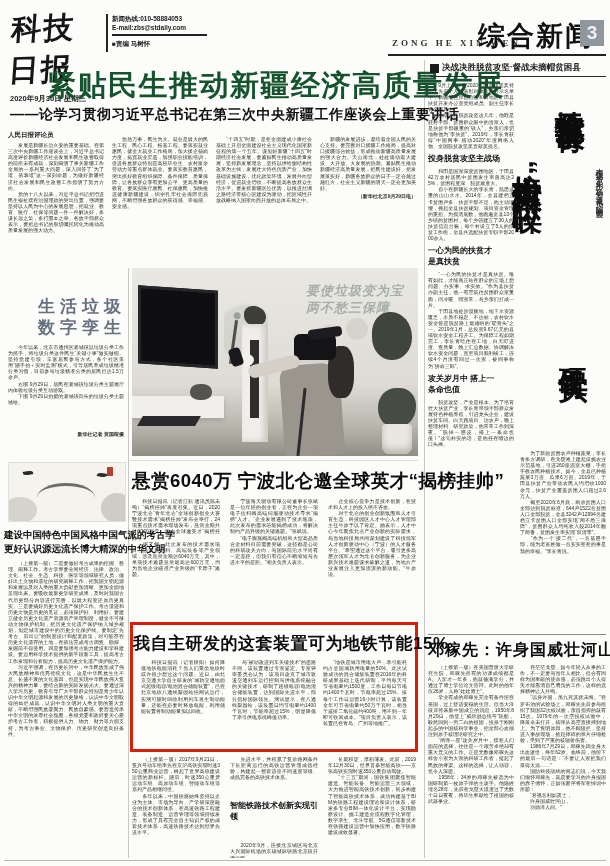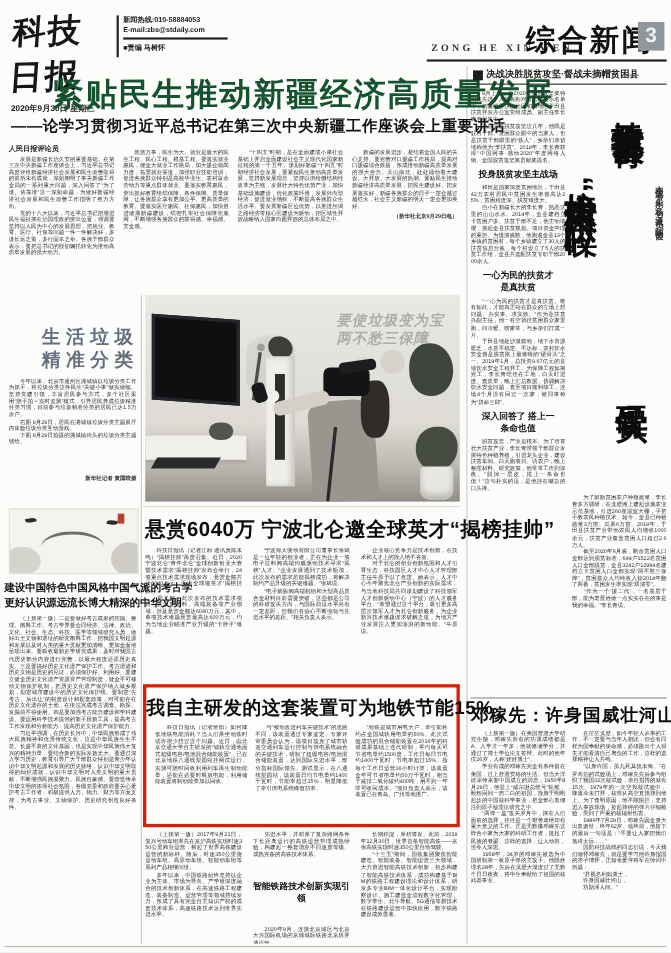--- a/index.html
+++ b/index.html
@@ -23,21 +23,21 @@
      display:flex;align-items:center;justify-content:center;}
   
   .h-main{font-size:29px;font-weight:900;letter-spacing:1.5px;color:#14532d;white-space:nowrap;margin-left:37px;}
   .h-sub{font-size:14px;font-weight:900;letter-spacing:.5px;color:#111;}
   .byline{font-size:6.5px;font-weight:bold;color:#222;}
   .h-mid{font-size:18.5px;font-weight:900;letter-spacing:.5px;color:#0d0d0d;text-align:center;white-space:nowrap;}
   .h-box{font-size:17px;font-weight:900;letter-spacing:.5px;color:#0d0d0d;text-align:center;white-space:nowrap;}
   .h-deng{font-size:16px;font-weight:900;letter-spacing:1px;color:#0d0d0d;white-space:nowrap;}
   .photo-title{font-size:17px;font-weight:900;letter-spacing:5px;color:#66707e;text-align:center;line-height:21px;}
   .arch-head{font-size:9.5px;font-weight:900;color:#111;text-align:center;line-height:13.5px;white-space:nowrap;}
-  .subhead-s{font-size:8px;font-weight:900;color:#111;text-align:center;white-space:pre-wrap;line-height:11px;}
+  .subhead-s{font-size:8px;font-weight:900;color:#111;white-space:pre-wrap;line-height:11px;}
   .kicker{display:flex;align-items:center;gap:3px;border-bottom:1.5px solid #2a2a2a;padding-bottom:2px;}
   .kicker-sq{width:9px;height:9px;background:#1c1c1c;}
   .kicker-txt{font-size:8.5px;font-weight:900;color:#222;white-space:nowrap;}
   .vtitle{writing-mode:vertical-rl;font-size:30px;font-weight:900;color:#0c0c0c;letter-spacing:2px;line-height:38px;}
   .vbyline{writing-mode:vertical-rl;font-size:7.5px;font-weight:bold;color:#333;letter-spacing:2px;}
   
   .redbox{border:3px solid #d81e06;background:#fdfdfb;}
   
   .photo{background:linear-gradient(180deg,#e9e8e3 0%,#dddbd4 62%,#b9b6ae 84%,#908d85 100%);overflow:hidden;font-style:italic;}
   .mural{background:#f4f3ee;overflow:hidden;border:1px solid #e0dfda;}
@@ -76,21 +76,21 @@
 　　党的十八大以来，习近平总书记把增进民生福祉摆在治国理政的突出位置，强调要坚持以人民为中心的发展思想，把就业、教育、医疗、社保等问题一件一件解决好，多谋长远之策，多行固本之举。各族干部群众表示，要把总书记的殷切嘱托转化为推动高质量发展的强大动力。</div>
   <div class="abs t" style="left:112px;top:136px;width:96px;height:127px;">　　悠悠万事，民生为大。就业是最大的民生工程、民心工程、根基工程。要落实就业惠民，健全大就业工作格局，加大援企稳岗力度，拓宽就业渠道，加强职业技能培训，促进各族群众特别是高校毕业生、农村富余劳动力等重点群体就业。要落实教育惠民，突出抓好教育组织保障、条件保障、质量保障，让各族群众享有更加公平、更高质量的教育。要落实医疗惠民、社保惠民，加快推进健康新疆建设，织密扎牢社会保障兜底网，不断增强各族群众的获得感、幸福感、安全感。</div>
   <div class="abs t" style="left:216px;top:136px;width:96px;height:127px;">　　“十四五”时期，是在全面建成小康社会基础上开启全面建设社会主义现代化国家新征程的第一个五年。谋划好新疆“十四五”时期经济社会发展，要紧贴民生推动高质量发展，坚持新发展理念，坚持以供给侧结构性改革为主线，发展壮大特色优势产业，加快基础设施建设，优化政策环境，发展外向型经济，促进就业增收，不断提高各族群众生活水平。要发挥新疆区位优势，以推进丝绸之路经济带核心区建设为驱动，把区域性开放战略纳入国家向西开放的总体布局之中。</div>
   <div class="abs" style="left:320px;top:136px;width:96px;height:127px;overflow:hidden;">
     <div class="t" style="width:96px;">　　新疆的发展进步，凝结着全国人民的关心支持。要完善对口援疆工作格局，提高对口援疆综合效益，形成推动新疆高质量发展的强大合力。天山南北，处处涌动着大建设、大开放、大发展的热潮。紧贴民生推动新疆经济高质量发展，把民生建设好、把发展落实好，新疆各族群众的日子一定会越过越红火，社会主义新疆的明天一定会更加美好。</div>
     <div class="ending">（新华社北京9月29日电）</div>
   </div>
 
   <div class="abs photo-title" style="left:24px;top:296px;width:116px;">
     <div>生活垃圾</div>
-    <div>精准分类</div>
+    <div>数字孪生</div>
   </div>
   <div class="abs t" style="left:8px;top:344px;width:116px;height:86px;">　　今年以来，北京市通州区潞城镇以垃圾分类工作为抓手，将垃圾分类这件民生“关键小事”做实做细。坚持党建引领，丰富居民参与方式，多个社区采用“随手拍＋实时监测”模式，引导居民养成垃圾精准分类习惯，目前参与垃圾精准分类的居民已达1.5万余户。
 　　右图 9月29日，居民在潞城镇垃圾分类主题展厅内体验垃圾分类互动游戏。
 　　下图 9月29日拍摄的潞城镇街头的垃圾分类主题墙绘。</div>
   <div class="abs credit" style="left:8px;top:431px;width:116px;">新华社记者 黄国暄摄</div>
 
   <div class="abs mural" style="left:8px;top:462px;width:116px;height:58px;">
     <div class="abs" style="left:28px;top:20px;width:58px;height:26px;border-top:3px solid #6e6e68;border-radius:50% 50% 0 0;"></div>
     <div class="abs" style="left:14px;top:8px;width:10px;height:4px;background:#2b2b28;border-radius:0 60% 0 60%;transform:rotate(-12deg);"></div>
     <div class="abs" style="left:88px;top:10px;width:10px;height:4px;background:#2b2b28;border-radius:60% 0 60% 0;transform:rotate(10deg);"></div>
@@ -171,21 +171,21 @@
   <div class="abs" style="left:428px;top:82px;width:86px;height:548px;overflow:hidden;">
     <div class="t">　　9月上旬，在2020年脱贫攻坚奖特别奖先进个人拟表彰对象名单公示名单中，新疆维吾尔自治区和田地区于田县扶贫开发办公室党组成员、副主任李长青名列其中。
 　　决战决胜脱贫攻坚这几年，他既是驻村干部、贫困群众眼中的当家人，也是扶贫干部眼里的“铁人”，乡亲们亲切地称他为“李扶贫”。2019年，李长青获得“中国网事·感动2020”年度网络人物、全国脱贫攻坚奖贡献奖提名。</div>
     <div class="subhead-s" style="margin:4px 0;">投身脱贫攻坚主战场</div>
     <div class="t">　　和田是国家深度贫困地区，于田县42万农村居民中贫困发生率曾高达25%，贫困程度深、脱贫难度大。
 　　自小在新疆长大的李长青，熟悉这里的山山水水。2014年，全县建档立卡贫困户多、扶贫干部不足，他主动请缨，挑起全县扶贫规划、项目资金管理的重担。为摸清底数，他跑遍全县13个乡镇的贫困村，每个乡镇建立了30人的扶贫信息台账，每个村设立了5人的扶贫工作组，全县共选配扶贫专职干部2000余人。</div>
     <div class="subhead-s" style="margin:4px 0;">一心为民的扶贫才
 是真扶贫</div>
     <div class="t">　　“一心为民的扶贫才是真扶贫。唯有如此，才能真正站在群众的立场上想问题、办实事、求实效。”作为县扶贫办副主任，他一有空就往贫困群众家里跑，问冷暖、唠家常，与乡亲们打成一片。
 　　于田县地处沙漠腹地，地下水资源匮乏，水质不稳定、不达标，农村饮水安全曾是脱贫路上最难啃的“硬骨头”之一。2019年1月，总投资9.67亿元的县域饮水安全工程开工。为保障工程如期完工，李长青吃住在工地，白天盯进度、查质量，晚上汇总数据、协调解决饮水安全问题，直至项目顺利竣工，连续4个月没有回过一次家，被同事称为“拼命三郎”。</div>
-    <div class="subhead-s" style="margin:4px 0;">深入回答了 搭上一
+    <div class="subhead-s" style="margin:4px 0;">攻关岁月中 搭上一
 条命也值</div>
     <div class="t">　　脱贫攻坚，产业是根本。为了培育壮大扶贫产业，李长青带领干部群众发展特色种植养殖，引进龙头企业，建设扶贫车间。白天跑项目、访农户，晚上整理材料、研究政策，他常常工作到深夜。“脱掉一层皮，搭上一条命也值！”这句朴实的话，是他挂在嘴边的口头禅。</div>
   </div>
 
   <div class="abs vbyline" style="left:594px;top:162px;height:150px;">本报记者 朱彤 杨仑 通讯员 陈明霞</div>
   <div class="abs vtitle" style="left:551px;top:86px;height:256px;">扶贫干部李长青：</div>
   <div class="abs vtitle" style="left:508px;top:150px;height:262px;">接力拔穷根“咬碎”</div>
   <div class="abs vtitle" style="left:554px;top:344px;height:100px;">硬骨头</div>
 
   <div class="abs t" style="left:520px;top:450px;width:86px;height:180px;">　　为了鼓励贫困农户种植蔬菜，李长青多方调研，在戈壁滩上建起设施农业示范基地，引进260座温室大棚，手把手教农民种植技术。如今，全县已种植蔬菜3万亩、瓜果6万亩。2019年，于田县扶贫产业带动农民人均增收1000余元，扶贫产业覆盖贫困人口超过2.6万人。

